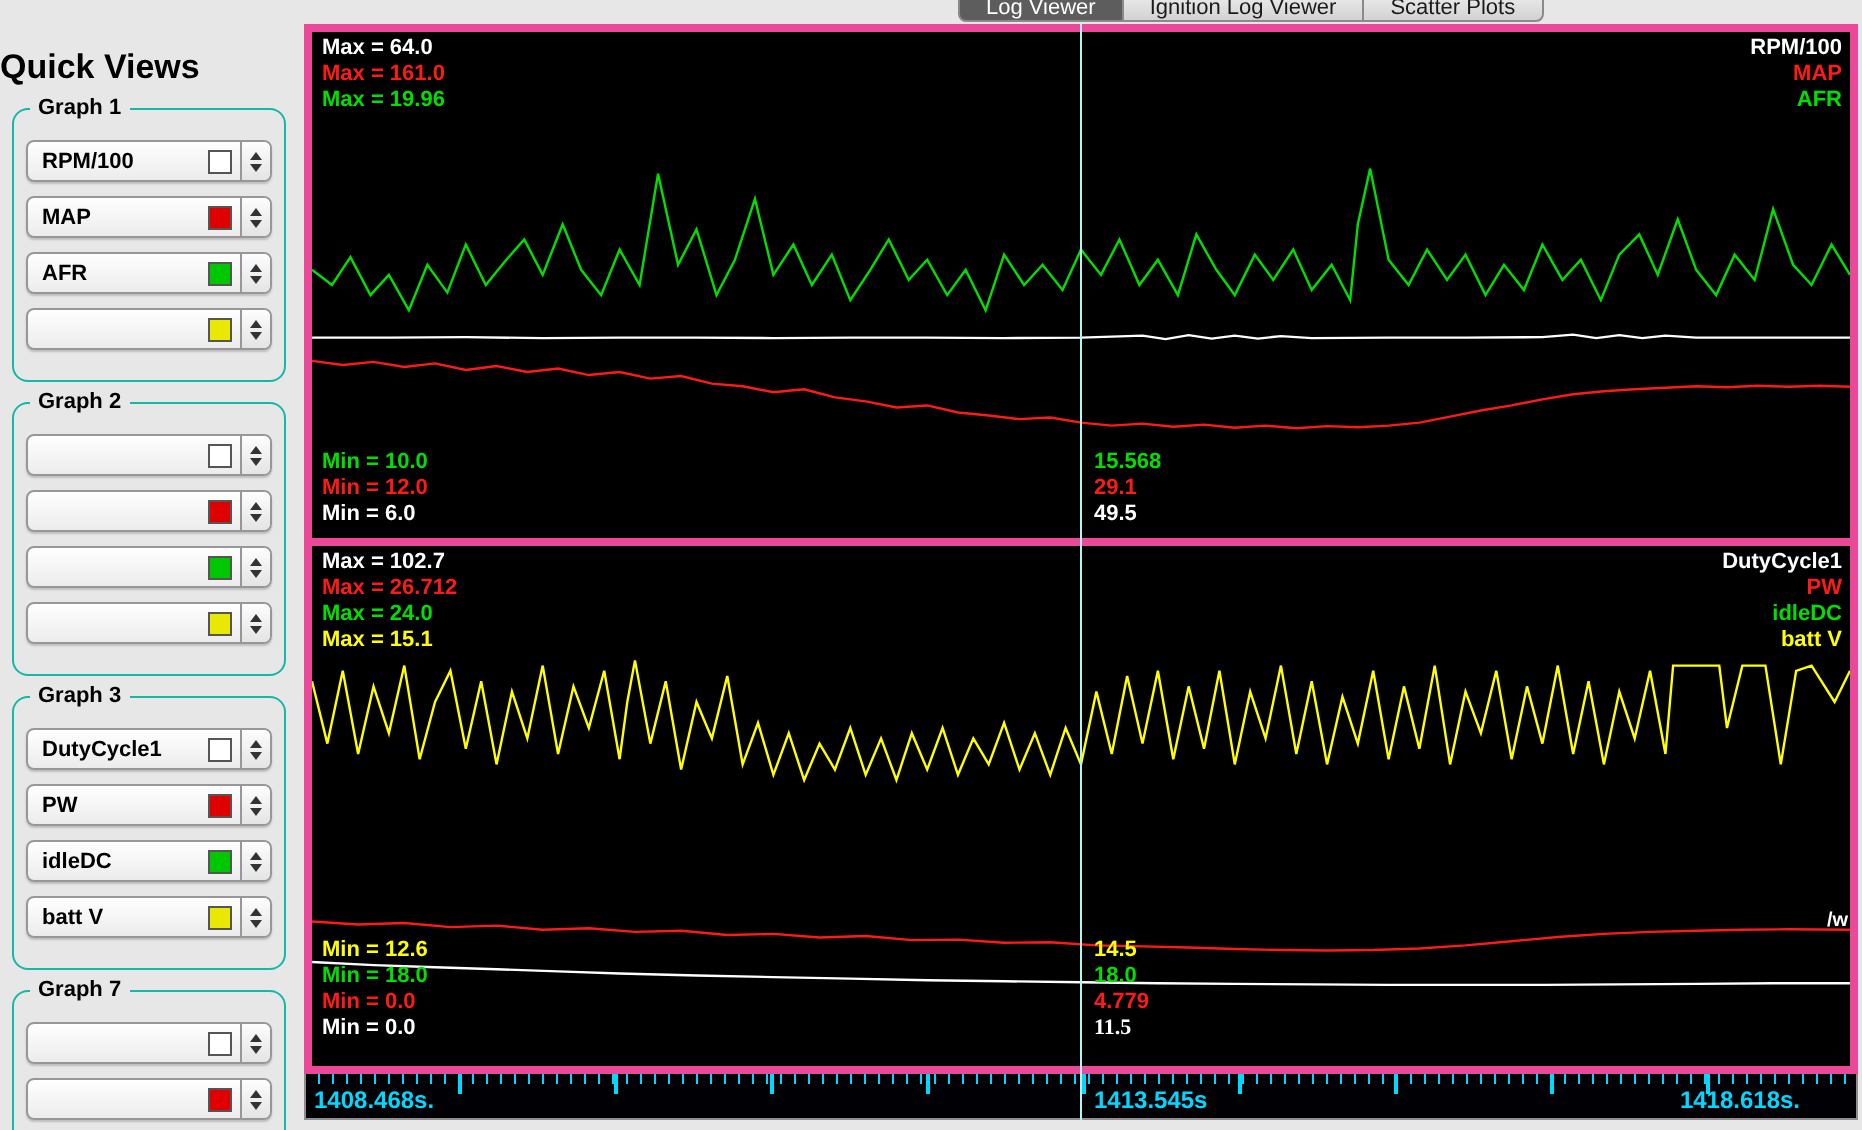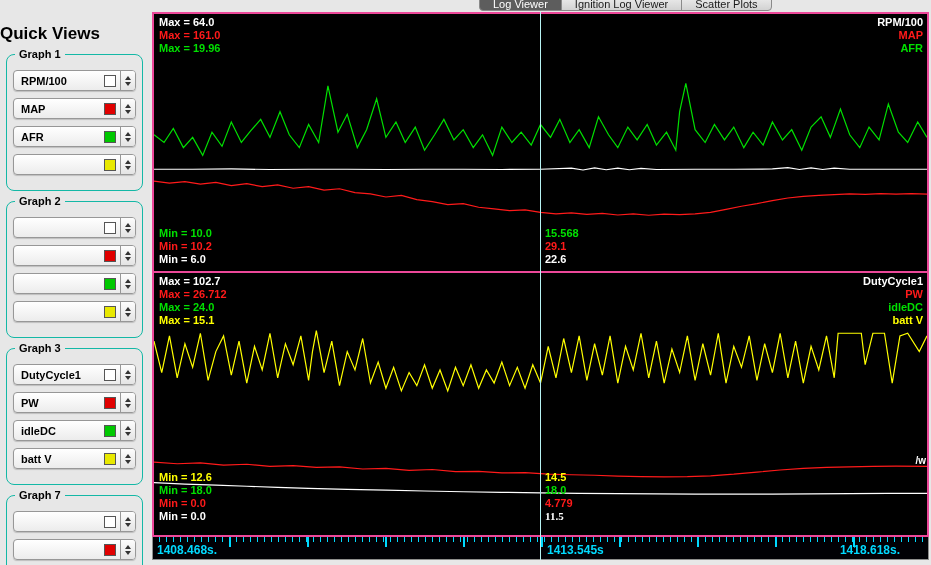--- a/index.html
+++ b/index.html
@@ -30,21 +30,21 @@
   .combo-stepper{width:14px;align-self:stretch;border-left:1px solid #979797;display:flex;flex-direction:column;
          align-items:center;justify-content:center;gap:2px;flex:none;background:linear-gradient(#fdfdfd,#e4e4e4);
          border-radius:0 3px 3px 0;}
   .arr-up{width:0;height:0;border-left:3px solid transparent;border-right:3px solid transparent;
           border-bottom:4px solid #333;display:block;}
   .arr-down{width:0;height:0;border-left:3px solid transparent;border-right:3px solid transparent;
           border-top:4px solid #333;display:block;}
 
   
   #graphs{position:absolute;left:152px;top:12px;width:777px;height:548px;}
-  .panel{position:relative;background:#000;border:2px solid #ec4899;box-sizing:border-box;overflow:hidden;}
+  .panel{position:relative;background:#000;border:4px solid #ec4899;box-sizing:border-box;overflow:hidden;}
   #panel1{height:261px;}
   #panel2{height:264px;border-top:none;}
   .panel svg{position:absolute;left:0;top:0;width:100%;height:100%;}
 
   .label-col{position:absolute;font-size:11px;font-weight:bold;line-height:13px;z-index:3;}
   .label-col div{white-space:nowrap;}
   #p1-max{left:5px;top:2px;}
   #p1-legend{right:4px;top:2px;text-align:right;}
   #p1-min{left:5px;bottom:5px;}
   #p1-cursor{left:391px;bottom:5px;}
@@ -230,27 +230,27 @@
           <div style="color: rgb(255, 26, 26);">Max = 161.0</div>
           <div style="color: rgb(0, 224, 0);">Max = 19.96</div>
         </div>
       <div class="label-col" id="p1-legend">
           <div style="color: rgb(255, 255, 255);">RPM/100</div>
           <div style="color: rgb(255, 26, 26);">MAP</div>
           <div style="color: rgb(0, 224, 0);">AFR</div>
         </div>
       <div class="label-col" id="p1-min">
           <div style="color: rgb(0, 224, 0);">Min = 10.0</div>
-          <div style="color: rgb(255, 26, 26);">Min = 10.2</div>
+          <div style="color: rgb(255, 26, 26);">Min = 12.0</div>
           <div style="color: rgb(255, 255, 255);">Min = 6.0</div>
         </div>
       <div class="label-col" id="p1-cursor">
           <div style="color: rgb(0, 224, 0);">15.568</div>
           <div style="color: rgb(255, 26, 26);">29.1</div>
-          <div style="color: rgb(255, 255, 255);">22.6</div>
+          <div style="color: rgb(255, 255, 255);">49.5</div>
         </div>
     </div>
 
     <div class="panel" id="panel2">
       <svg id="svg2" viewBox="0 0 1000 1000" preserveAspectRatio="none">
           <polyline points="0.0,260.0 10.0,380.0 20.0,240.0 30.0,400.0 40.0,270.0 50.0,360.0 60.0,230.0 70.0,410.0 80.0,300.0 90.0,240.0 100.0,390.0 110.0,260.0 120.0,420.0 130.0,280.0 140.0,370.0 150.0,230.0 160.0,400.0 170.0,270.0 180.0,350.0 190.0,240.0 200.0,410.0 205.0,300.0 210.0,220.0 220.0,380.0 230.0,260.0 240.0,430.0 250.0,300.0 260.0,370.0 270.0,250.0 280.0,420.0 290.0,340.0 300.0,440.0 310.0,360.0 320.0,450.0 330.0,380.0 340.0,430.0 350.0,350.0 360.0,440.0 370.0,370.0 380.0,450.0 390.0,360.0 400.0,430.0 410.0,350.0 420.0,440.0 430.0,370.0 440.0,420.0 450.0,340.0 460.0,430.0 470.0,360.0 480.0,440.0 490.0,350.0 500.0,420.0 510.0,280.0 520.0,400.0 530.0,250.0 540.0,380.0 550.0,240.0 560.0,410.0 570.0,270.0 580.0,390.0 590.0,240.0 600.0,420.0 610.0,280.0 620.0,370.0 630.0,230.0 640.0,400.0 650.0,260.0 660.0,420.0 670.0,290.0 680.0,380.0 690.0,240.0 700.0,410.0 710.0,270.0 720.0,390.0 730.0,230.0 740.0,420.0 750.0,280.0 760.0,360.0 770.0,240.0 780.0,410.0 790.0,270.0 800.0,380.0 810.0,230.0 820.0,400.0 830.0,260.0 840.0,420.0 850.0,280.0 860.0,370.0 870.0,240.0 880.0,400.0 885.0,230.0 900.0,230.0 915.0,230.0 920.0,350.0 930.0,230.0 945.0,230.0 955.0,420.0 965.0,240.0 975.0,230.0 990.0,300.0 1000.0,240.0" fill="none" stroke="#ffff00" stroke-width="1.2" vector-effect="non-scaling-stroke"></polyline>
           <polyline points="0.0,722.0 30.0,728.0 60.0,725.0 90.0,733.0 120.0,730.0 150.0,738.0 180.0,735.0 210.0,742.0 240.0,740.0 270.0,748.0 300.0,746.0 330.0,753.0 360.0,750.0 390.0,758.0 420.0,757.0 450.0,763.0 480.0,762.0 510.0,768.0 540.0,770.0 570.0,772.0 600.0,775.0 630.0,777.0 660.0,778.0 690.0,777.0 720.0,774.0 750.0,768.0 780.0,760.0 810.0,752.0 840.0,746.0 870.0,742.0 900.0,740.0 930.0,738.0 960.0,737.0 1000.0,738.0" fill="none" stroke="#ff1a1a" stroke-width="1.2" vector-effect="non-scaling-stroke"></polyline>
           <polyline points="0.0,800.0 40.0,806.0 80.0,810.0 120.0,814.0 160.0,818.0 200.0,822.0 250.0,826.0 300.0,829.0 350.0,832.0 400.0,835.0 450.0,837.0 500.0,839.0 550.0,841.0 600.0,842.0 650.0,843.0 700.0,844.0 750.0,844.0 800.0,844.0 850.0,843.0 900.0,842.0 950.0,841.0 1000.0,841.0" fill="none" stroke="#ffffff" stroke-width="1.2" vector-effect="non-scaling-stroke"></polyline>
         </svg>
       <div class="label-col" id="p2-max">

